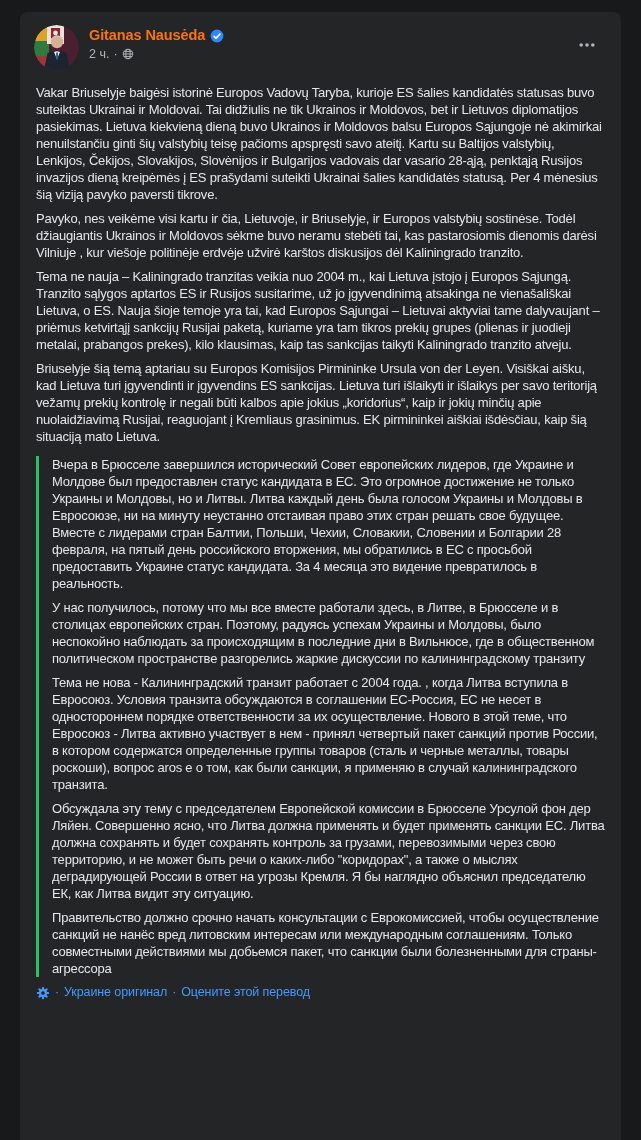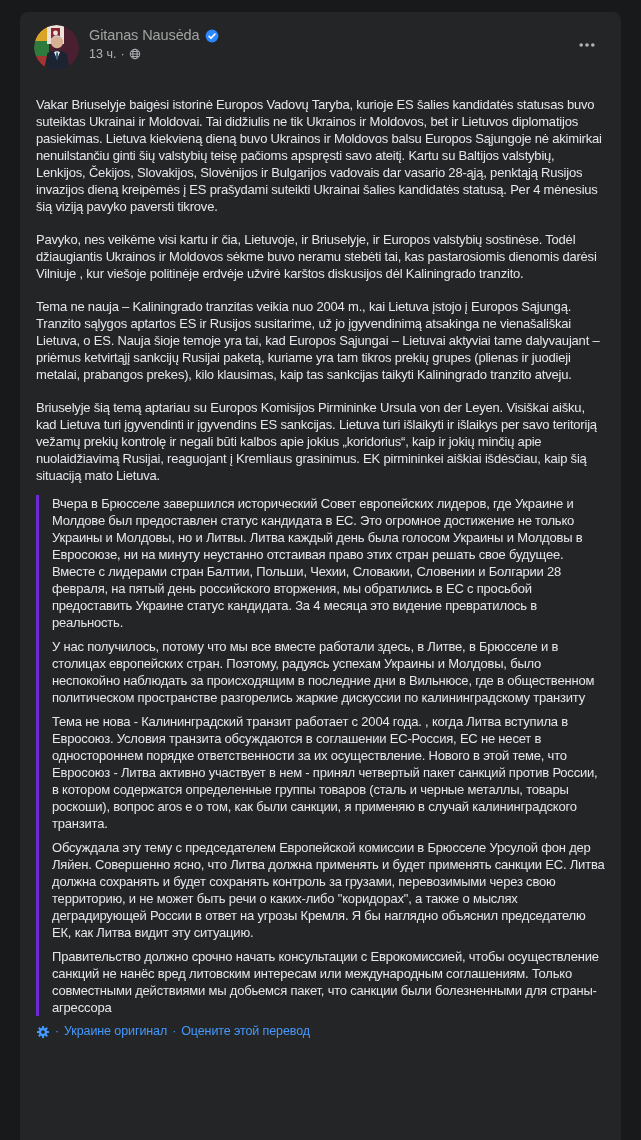--- a/index.html
+++ b/index.html
@@ -32,22 +32,22 @@
     border-radius: 50%;
     overflow: hidden;
     flex: none;
     margin-right: 10px;
     cursor: pointer;
   }
   .hmeta { flex: 1; padding-top: 2px; min-width: 0; }
   .name-row { display: flex; align-items: center; gap: 5px; }
   .name {
     font-size: 14.5px;
-    font-weight: 400;
-    color: #a3a3a3;
+    font-weight: 700;
+    color: #f97316;
     cursor: pointer;
     letter-spacing: -0.1px;
   }
   .badge { display: inline-flex; margin-top: 1px; }
   .sub-row {
     display: flex;
     align-items: center;
     gap: 4px;
     margin-top: 4px;
     font-size: 12.5px;
@@ -62,23 +62,23 @@
     cursor: pointer;
     line-height: 0;
   }
   .content {
     padding: 0 16px;
     color: #e4e6eb;
     font-size: 13px;
     line-height: 17px;
     letter-spacing: -0.2px;
   }
-  .content p { margin: 16px 0 7px 0; }
+  .content p { margin: 4px 0 7px 0; }
   .quote {
-    border-left: 3px solid #6d28d9;
+    border-left: 3px solid #22c55e;
     padding-left: 13px;
     margin-top: 11px;
   }
   .quote p { margin: 0 0 7px 0; }
   .tfooter {
     display: flex;
     align-items: center;
     gap: 5px;
     margin-top: 6px;
     padding-bottom: 10px;
@@ -126,21 +126,21 @@
       <div class="name-row">
         <span class="name">Gitanas Nausėda</span>
         <span class="badge">
           <svg width="14" height="14" viewBox="0 0 16 16">
             <circle cx="8" cy="8" r="7.3" fill="#2d88ff"></circle>
             <path d="M4.6 8.3l2.2 2.3 4.5-4.7" stroke="#ffffff" stroke-width="1.9" fill="none" stroke-linecap="round" stroke-linejoin="round"></path>
           </svg>
         </span>
       </div>
       <div class="sub-row">
-        <span class="timestamp">13 ч.</span>
+        <span class="timestamp">2 ч.</span>
         <span class="sep">·</span>
         <span style="line-height:0;">
           <svg width="12" height="12" viewBox="0 0 16 16" fill="none" stroke="#b0b3b8" stroke-width="1.3">
             <circle cx="8" cy="8" r="6.3"></circle>
             <ellipse cx="8" cy="8" rx="2.9" ry="6.3"></ellipse>
             <path d="M1.7 8 h12.6 M2.7 4.6 h10.6 M2.7 11.4 h10.6"></path>
           </svg>
         </span>
       </div>
     </div>

